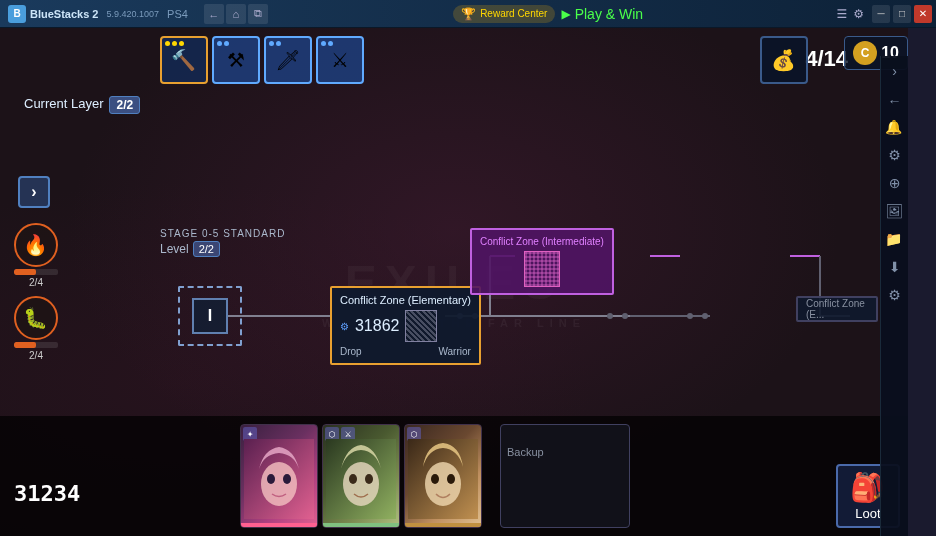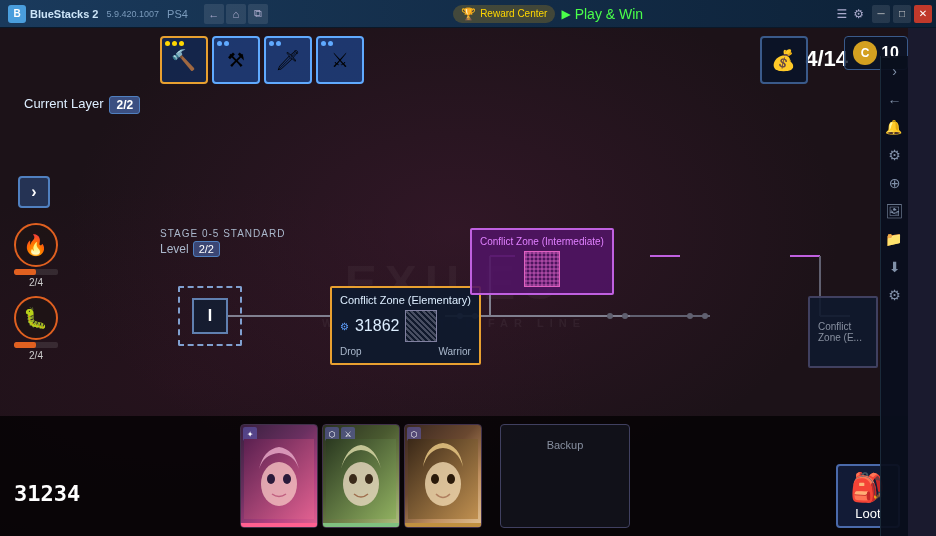--- a/index.html
+++ b/index.html
@@ -284,22 +284,22 @@
       );
       border: 1px solid #e060c0;
     }
 
     
     .right-partial {
       position: absolute; top: 128px; right: 0;
       background: rgba(15,25,45,0.9);
       border: 2px solid #404060;
       border-radius: 2px;
-      padding: 23px 8px;
-      width: 70px;
+      padding: 0 8px;
+      width: 82px;
       overflow: hidden;
     }
     .right-partial-title { color: #8890a0; font-size: 10px; }
 
     
     .char-bar {
       position: absolute; bottom: 0; left: 0; right: 0; height: 120px;
       background: rgba(0,0,0,0.7);
       display: flex; align-items: flex-end;
     }
@@ -349,22 +349,21 @@
     
     .backup-area {
       position: absolute; bottom: 8px; left: 500px;
       width: 130px; height: 104px;
       background: rgba(20,20,30,0.8);
       border: 1px solid #404060;
       border-radius: 4px;
     }
     .backup-label {
       color: #8890a0; font-size: 11px;
-      padding: 14px 6px;
-      text-align: center;
+      padding: 21px 6px;
     }
 
     
     .loot-btn {
       position: absolute; bottom: 8px; right: 8px;
       width: 64px; height: 64px;
       background: rgba(20,30,60,0.9);
       border: 2px solid #4a6aaa;
       border-radius: 4px;
       display: flex; flex-direction: column; align-items: center; justify-content: center;

